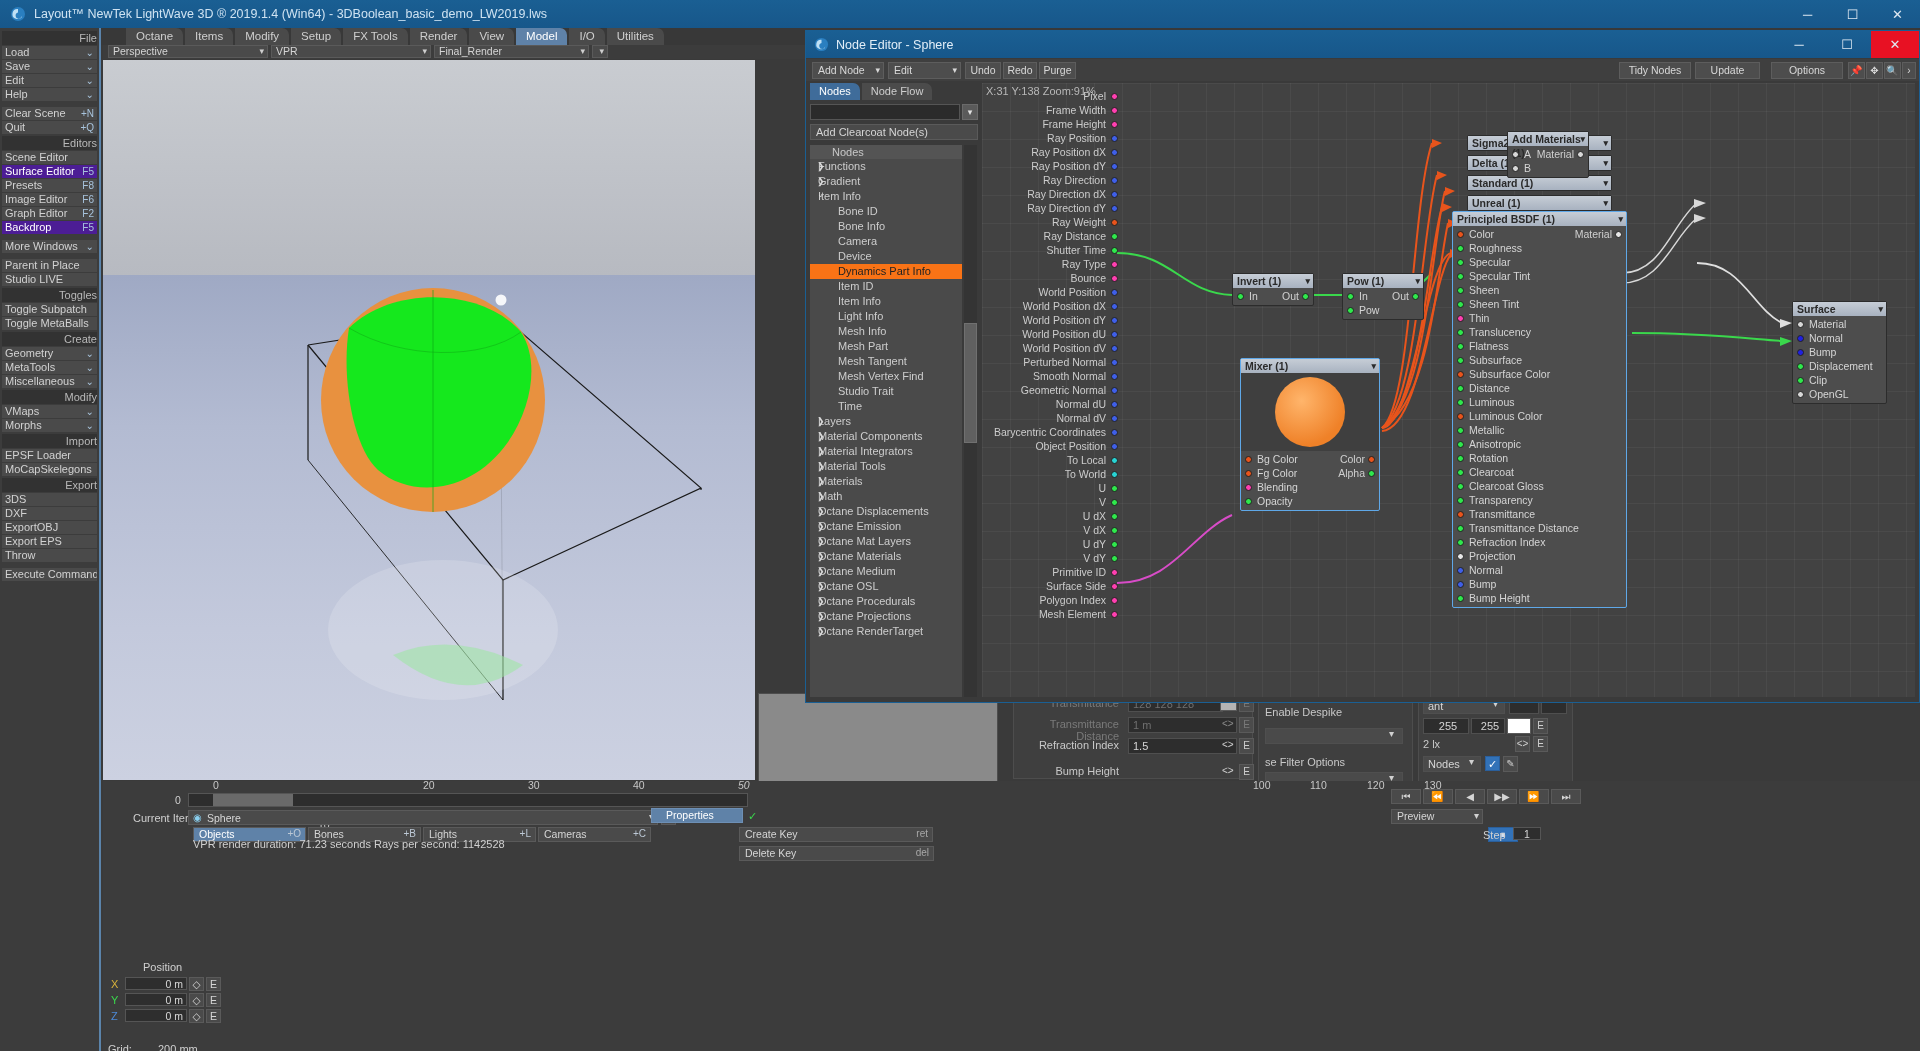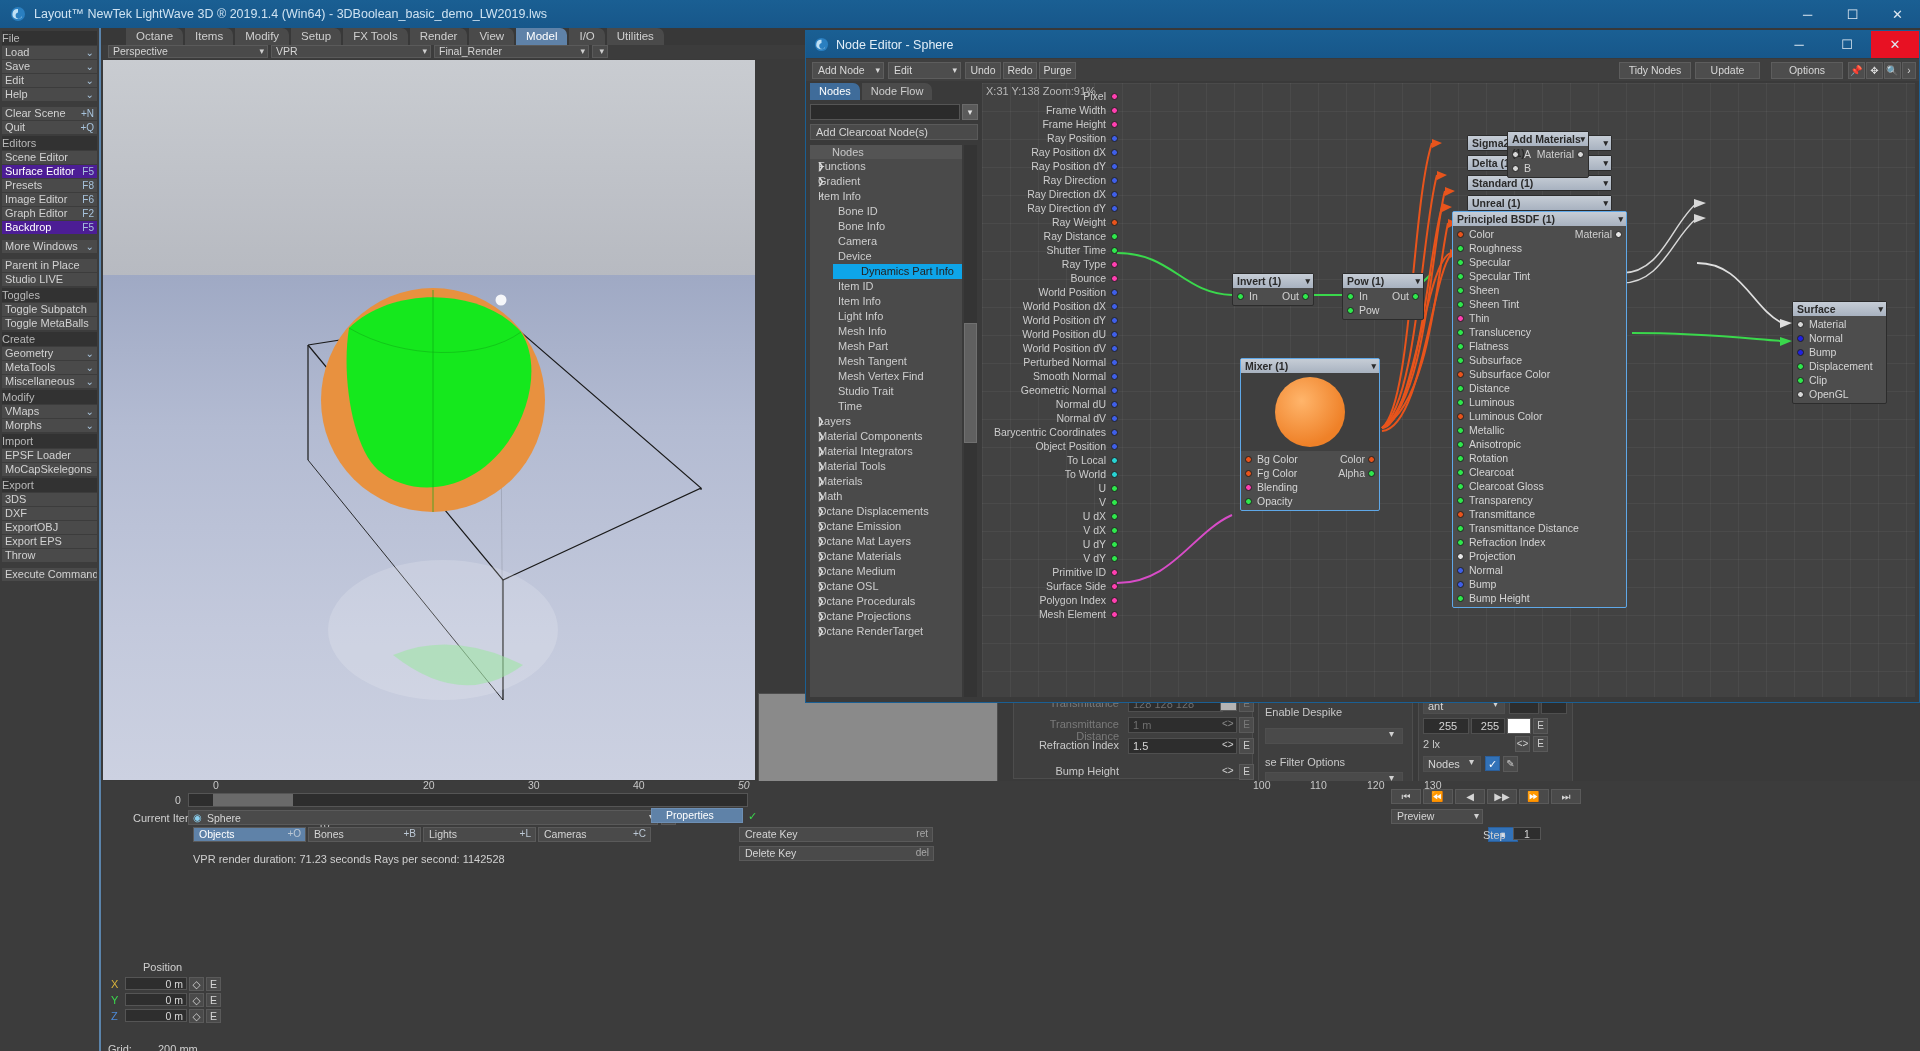--- a/index.html
+++ b/index.html
@@ -19,21 +19,21 @@
   
   .menustrip { position:absolute; left:0; top:28px; width:1920px; height:17px; background:#383838; }
   .menu-tabs { position:absolute; left:126px; top:28px; display:flex; height:17px; }
   .mtab { padding:0 10px; height:17px; line-height:17px; font-size:11.5px; color:#cfcfcf;
      background:#4a4a4a; margin-right:2px; border-radius:0 7px 0 0; }
   .mtab.active { background:#5f82a8; color:#fff; }
 
   
   .sidebar { position:absolute; left:0; top:28px; width:101px; height:1023px; background:#3c3c3c;
      border-right:2px solid #5b84ab; padding-top:1px; }
-  .sb-header { height:14px; line-height:14px; text-align:left; font-size:11px; color:#b9b9b9;
+  .sb-header { height:14px; line-height:14px; text-align:right; font-size:11px; color:#b9b9b9;
      background:#323232; margin:2px 2px 1px 2px; }
   .sb-item { height:13px; line-height:13px; font-size:11px; color:#d2d2d2; background:#4a4a4a;
      margin:0 2px 1px 2px; padding-left:3px; position:relative; white-space:nowrap; overflow:hidden; }
   .sb-item.sel { background:#4c1d95; color:#fff; }
   .sb-item .sc { position:absolute; right:3px; font-size:10px; color:#a8c4dd; }
   .sb-gap { height:5px; }
 
   
   .vp-toolbar { position:absolute; left:103px; top:45px; width:1817px; height:14px; background:#3c3c3c; }
   .dd { position:absolute; height:13px; background:#4a4a4a; border:1px solid #5a5a5a;
@@ -81,21 +81,21 @@
      border:1px solid #6a6a6a; text-align:center; font-size:9px; line-height:14px; color:#e0e0e0; }
   .np-add { position:absolute; left:0; top:41px; width:168px; height:16px; background:#4a4a4a;
      border:1px solid #5a5a5a; font-size:11px; color:#d5d5d5; line-height:14px; padding-left:5px; }
   .np-list { position:absolute; left:0; top:62px; width:152px; height:552px; background:#4a4a4a;
      overflow:hidden; }
   .np-lhead { height:14px; line-height:14px; font-size:11px; color:#c8c8c8; background:#545454;
      padding-left:22px; }
   .np-row { height:15px; line-height:15px; font-size:11px; color:#cdcdcd; padding-left:8px;
      white-space:nowrap; position:relative; }
   .np-row.child { padding-left:28px; }
-  .np-row.hl { background:#0ea5e9; color:#222;margin-left:23px; }
+  .np-row.hl { background:#f97316; color:#222; }
   .np-row .arw { position:absolute; left:7px; top:0; font-size:9px; color:#d8d8d8; }
   .np-scroll { position:absolute; left:154px; top:62px; width:13px; height:552px; background:#343434; }
   .np-thumb { position:absolute; left:0; top:178px; width:13px; height:120px; background:#606060;
      border:1px solid #707070; }
 
   
   .graph { position:absolute; left:176px; top:52px; width:933px; height:614px; background:#424242;
      overflow:hidden; }
   .gridbg { position:absolute; inset:0;
      background-image:linear-gradient(to right, rgba(255,255,255,.045) 1px, transparent 1px),
@@ -441,21 +441,21 @@
 
     <div style="position:absolute;left:636px;top:46px;width:194px;height:15px;background:#4a4a4a;border:1px solid #5a5a5a">
       <span style="position:absolute;left:5px;top:0;font-size:10.5px;color:#d5d5d5">Create Key</span>
       <span style="position:absolute;right:4px;top:0;font-size:10px;color:#a8a8a8">ret</span>
     </div>
     <div style="position:absolute;left:636px;top:65px;width:195px;height:15px;background:#4a4a4a;border:1px solid #5a5a5a">
       <span style="position:absolute;left:5px;top:0;font-size:10.5px;color:#d5d5d5">Delete Key</span>
       <span style="position:absolute;right:4px;top:0;font-size:10px;color:#a8a8a8">del</span>
     </div>
 
-    <span class="tl-row" style="left:90px;top:72px">VPR render duration: 71.23 seconds  Rays per second: 1142528</span>
+    <span class="tl-row" style="left:90px;top:57px">VPR render duration: 71.23 seconds  Rays per second: 1142528</span>
 
     <div id="transport">
         <div style="position: absolute; left: 1288px; top: 8px; width: 30px; height: 15px; background: rgb(74, 74, 74); border: 1px solid rgb(90, 90, 90); font-size: 10px; color: rgb(213, 213, 213); text-align: center; line-height: 13px;">⏮</div>
         <div style="position: absolute; left: 1320px; top: 8px; width: 30px; height: 15px; background: rgb(74, 74, 74); border: 1px solid rgb(90, 90, 90); font-size: 10px; color: rgb(213, 213, 213); text-align: center; line-height: 13px;">⏪</div>
         <div style="position: absolute; left: 1352px; top: 8px; width: 30px; height: 15px; background: rgb(74, 74, 74); border: 1px solid rgb(90, 90, 90); font-size: 10px; color: rgb(213, 213, 213); text-align: center; line-height: 13px;">◀</div>
         <div style="position: absolute; left: 1384px; top: 8px; width: 30px; height: 15px; background: rgb(74, 74, 74); border: 1px solid rgb(90, 90, 90); font-size: 10px; color: rgb(213, 213, 213); text-align: center; line-height: 13px;">▶▶</div>
         <div style="position: absolute; left: 1416px; top: 8px; width: 30px; height: 15px; background: rgb(74, 74, 74); border: 1px solid rgb(90, 90, 90); font-size: 10px; color: rgb(213, 213, 213); text-align: center; line-height: 13px;">⏩</div>
         <div style="position: absolute; left: 1448px; top: 8px; width: 30px; height: 15px; background: rgb(74, 74, 74); border: 1px solid rgb(90, 90, 90); font-size: 10px; color: rgb(213, 213, 213); text-align: center; line-height: 13px;">⏭</div>
         <div style="position: absolute; left: 1385px; top: 46px; width: 30px; height: 15px; background: rgb(50, 114, 184); border: 1px solid rgb(42, 95, 156); font-size: 10px; color: rgb(255, 255, 255); text-align: center; line-height: 13px;">⏸</div>
       </div>

